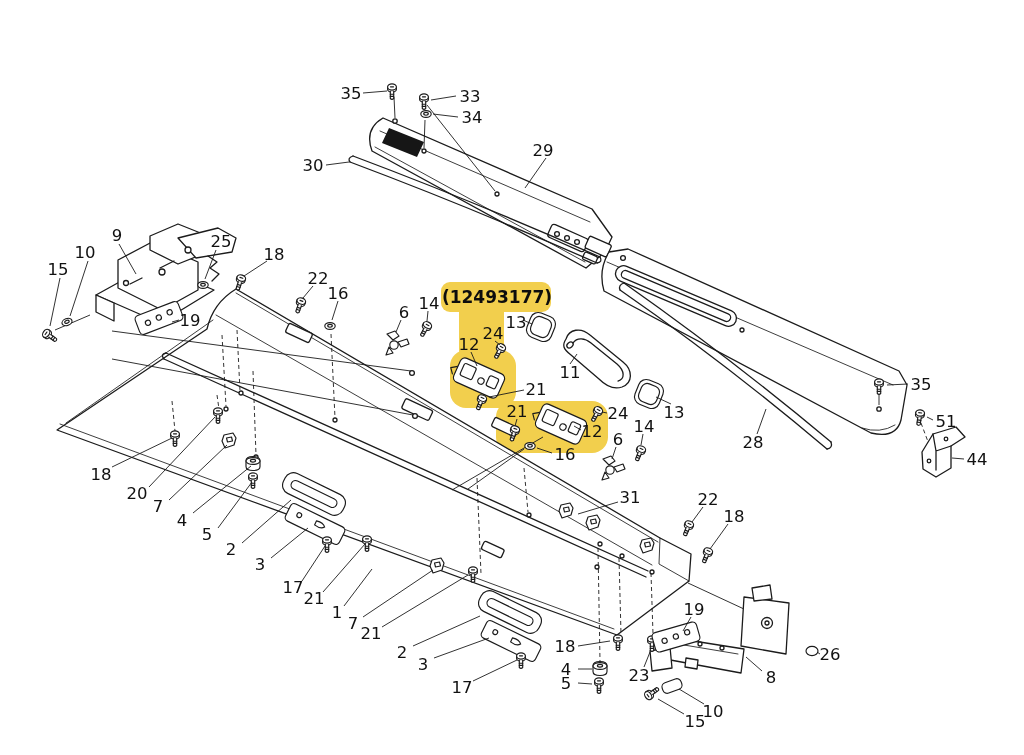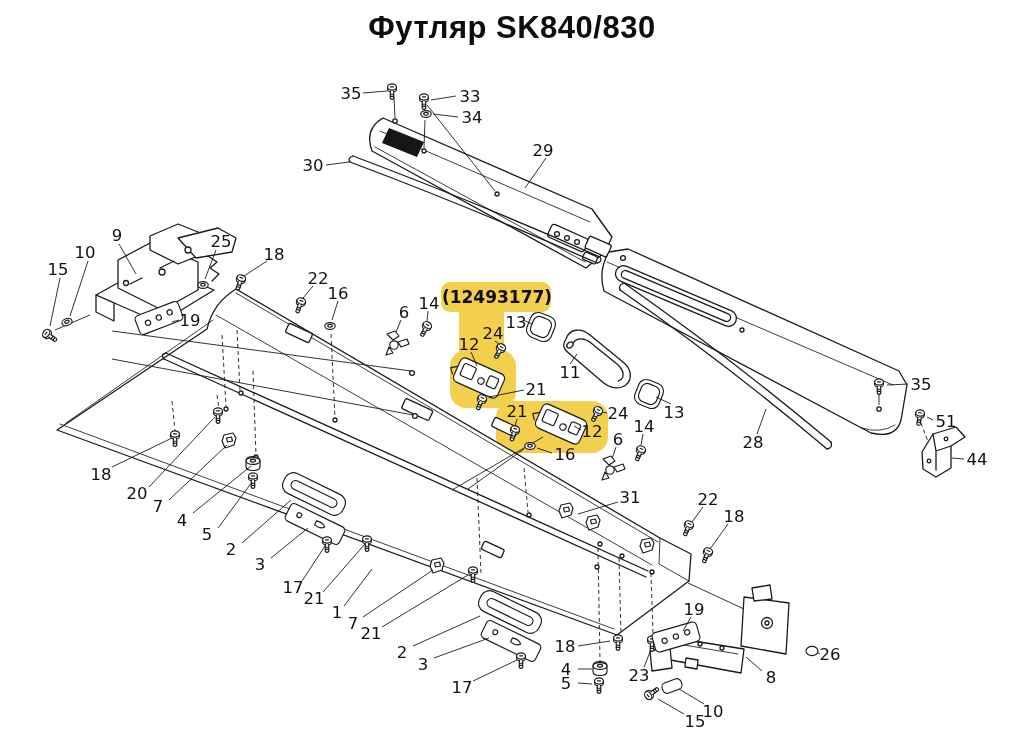--- a/index.html
+++ b/index.html
@@ -21,21 +21,20 @@
   .plabel{font-family:"DejaVu Sans", sans-serif;font-size:16.5px;fill:#111;
           text-anchor:middle;dominant-baseline:central;}
   .pn{font-family:"DejaVu Sans", sans-serif;font-size:17px;font-weight:bold;fill:#0d0d0d;
       text-anchor:middle;dominant-baseline:central;}
   .hl{stroke:none;}
 </style>
 </head>
 <body>
 
 <div class="page">
-  <h1 class="title">Футляр SK840/830</h1>
 
   <svg id="exploded-svg" width="1024" height="755" viewBox="0 0 1024 755">
 
     <defs>
       <g id="g-screw" class="glyph">
         <path d="M-4.4,-1 L-4.4,1.2 A4.4,3 0 0 0 4.4,1.2 L4.4,-1"></path>
         <ellipse cx="0" cy="-1" rx="4.4" ry="3.1"></ellipse>
         <path d="M-1.7,3.4 L-1.7,10.5 Q0,12.3 1.7,10.5 L1.7,3.4"></path>
         <line x1="-1.7" y1="6.2" x2="1.7" y2="6.2"></line>
         <line x1="-1.7" y1="8.4" x2="1.7" y2="8.4"></line>

